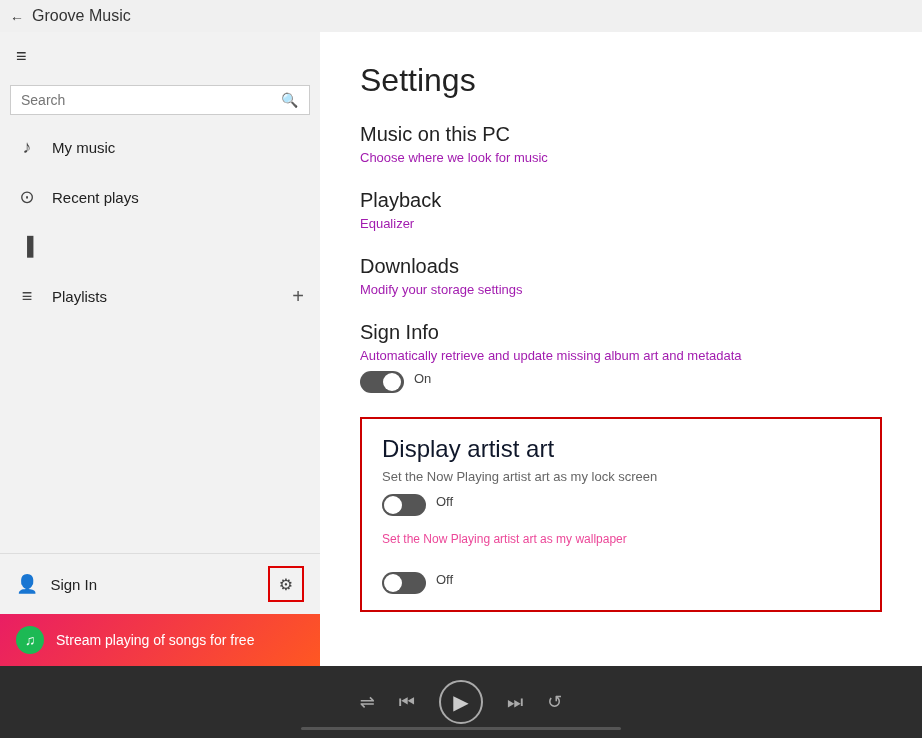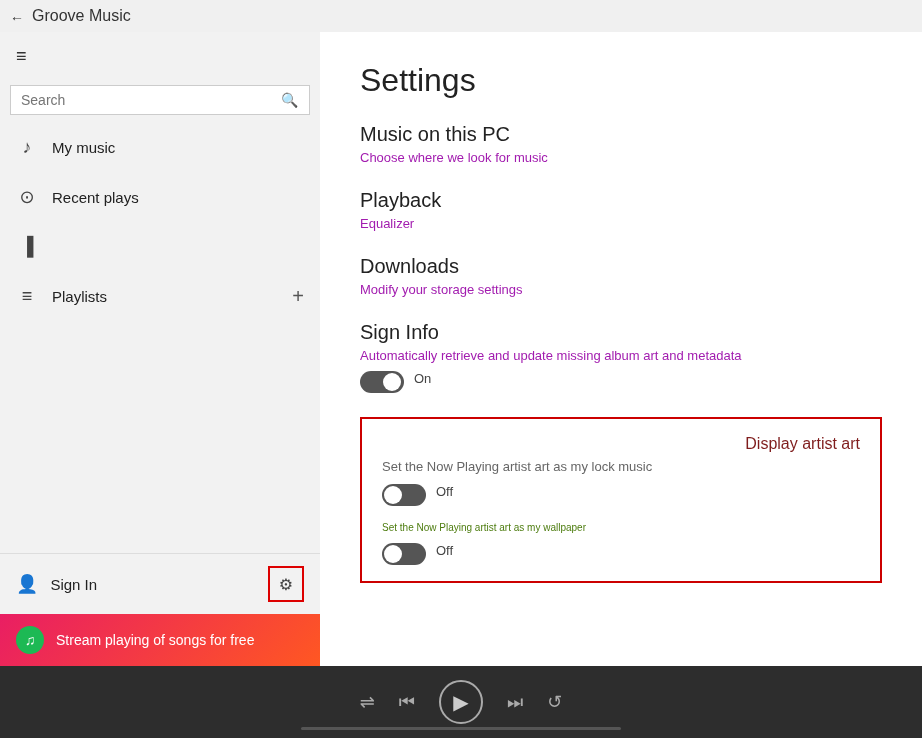--- a/index.html
+++ b/index.html
@@ -196,35 +196,34 @@
       color: #444;
     }
 
     
     .artist-art-box {
       border: 2px solid #cc0000;
       padding: 16px 20px;
       margin-top: 8px;
     }
     .artist-art-title {
-      font-size: 16px;
+      font-size: 24px;
       font-weight: 400;
-      color: #7f1d1d;
+      color: #0f172a;
       margin-bottom: 6px;
-      text-align: right;
     }
     .artist-art-sub {
       font-size: 13px;
       color: #666;
       margin-bottom: 10px;
     }
     .artist-art-sub2 {
-      font-size: 10px;
-      color: #4d7c0f;
-      margin-bottom: 10px;
+      font-size: 12px;
+      color: #ec4899;
+      margin-bottom: 26px;
       margin-top: 16px;
     }
 
     
     .playback-bar {
       height: 72px;
       background: #2d2d2d;
       display: flex;
       align-items: center;
       justify-content: center;
@@ -344,21 +343,21 @@
         <div class="toggle on">
           <div class="knob"></div>
         </div>
         <span class="toggle-label">On</span>
       </div>
     </div>
 
     <div class="artist-art-box">
       <div class="artist-art-title">Display artist art</div>
 
-      <div class="artist-art-sub">Set the Now Playing artist art as my lock music</div>
+      <div class="artist-art-sub">Set the Now Playing artist art as my lock screen</div>
       <div class="toggle-row">
         <div class="toggle off">
           <div class="knob"></div>
         </div>
         <span class="toggle-label">Off</span>
       </div>
 
       <div class="artist-art-sub2">Set the Now Playing artist art as my wallpaper</div>
       <div class="toggle-row">
         <div class="toggle off">

